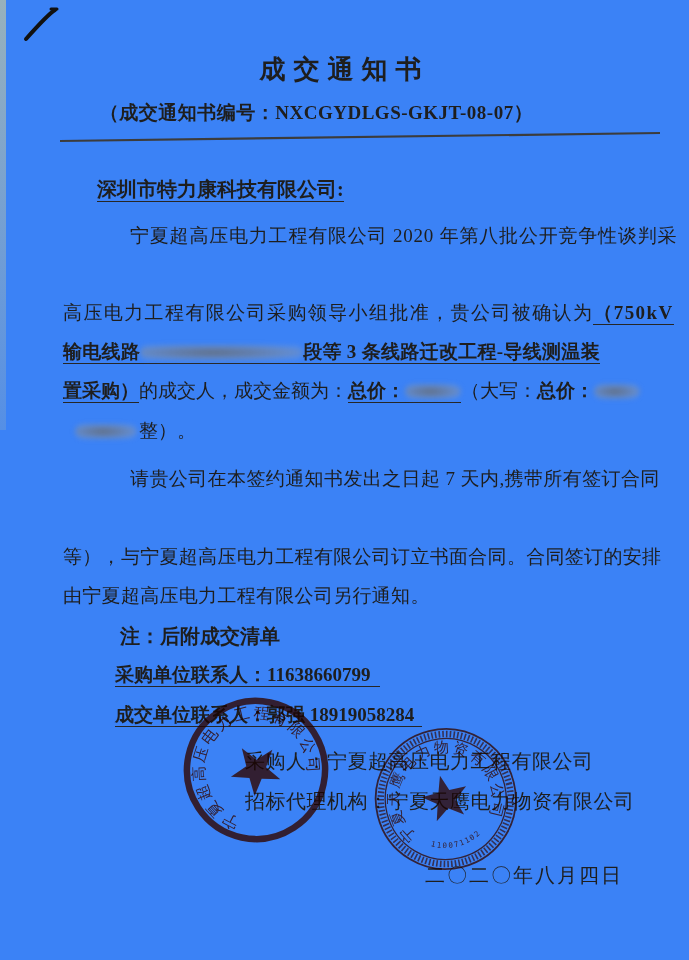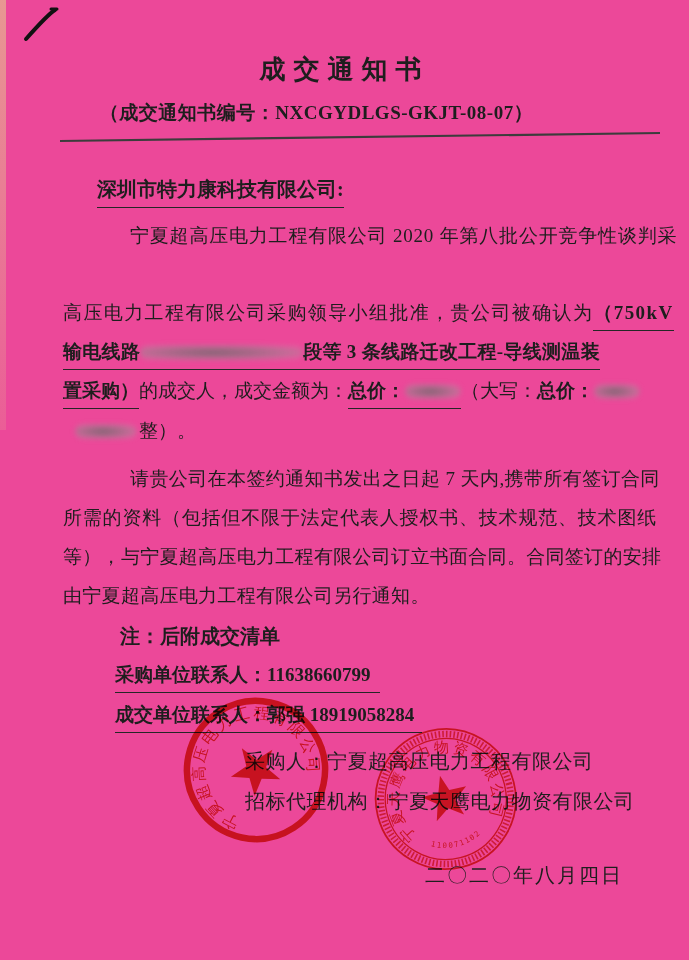--- a/index.html
+++ b/index.html
@@ -1,30 +1,30 @@
 <!DOCTYPE html>
 <html><head>
 <meta charset="utf-8">
 <style>
   html,body{margin:0;padding:0;background:#e8e8e8;}
   .doc{
     position:relative;width:689px;height:960px;margin:0 auto;
-    background:#ec4899;overflow:hidden;
+    background:#3b82f6;overflow:hidden;
     font-family:"Liberation Serif","DejaVu Serif",serif;
     color:#1e1e1e;
   }
   .edge-strip{position:absolute;left:0;top:0;width:6px;height:430px;
     background:linear-gradient(to bottom, rgba(228,216,140,.55), rgba(228,216,140,.15));}
   .title{position:absolute;top:52px;left:0;width:689px;text-align:center;
     font-size:26px;font-weight:600;letter-spacing:8px;}
   .subtitle{position:absolute;top:100px;left:0;width:633px;text-align:center;
     font-size:19px;font-weight:600;letter-spacing:.5px;}
   .line{position:absolute;white-space:nowrap;font-size:19px;line-height:26px;}
   .b{font-weight:bold;}
-  .u{border-bottom:1.7px solid #262626;padding-bottom:7px;}
+  .u{border-bottom:1.7px solid #262626;padding-bottom:1px;}
   .redact{display:inline-block;height:15px;border-radius:8px;
     background:radial-gradient(ellipse at 45% 50%, rgba(105,105,105,.8), rgba(150,150,150,.45) 62%, rgba(190,190,190,.15) 85%);
     filter:blur(2.5px);vertical-align:-2px;}
   .stamp{position:absolute;mix-blend-mode:multiply;}
   .sig{font-size:20px;}
 </style>
 </head>
 <body>
 
 <div class="doc">
@@ -47,21 +47,20 @@
     <span class="u">深圳市特力康科技有限公司:</span>
   </div>
 
   <div class="line" style="left:130px;top:223px;letter-spacing:.8px;text-align:right;">宁夏超高压电力工程有限公司 2020 年第八批公开竞争性谈判采</div>
   <div class="line" style="left:63px;top:300px;letter-spacing:1.4px;"><span>高压电力工程有限公司采购领导小组批准，贵公司被确认为</span><span class="u b">（750kV</span></div>
   <div class="line" style="left:63px;top:339px;letter-spacing:.3px;"><span class="u b">输电线路</span><span class="u"><span class="redact" style="width:163px;"></span></span><span class="u b">段等 3 条线路迁改工程-导线测温装</span></div>
   <div class="line" style="left:63px;top:378px;"><span class="u b">置采购）</span><span>的成交人，成交金额为：</span><span class="u b">总价：</span><span class="u"><span class="redact" style="width:56px;"></span></span><span>（大写：</span><span class="b">总价：</span><span class="redact" style="width:46px;"></span></div>
   <div class="line" style="left:63px;top:418px;"><span class="redact" style="width:62px;margin-left:12px;margin-right:2px;"></span><span>整）。</span></div>
 
   <div class="line" style="left:130px;top:466px;letter-spacing:.4px;">请贵公司在本签约通知书发出之日起 7 天内,携带所有签订合同</div>
-  <div class="line" style="left:63px;top:505px;letter-spacing:.8px;">所需的资料（包括但不限于法定代表人授权书、技术规范、技术图纸</div>
   <div class="line" style="left:63px;top:544px;letter-spacing:.3px;">等），与宁夏超高压电力工程有限公司订立书面合同。合同签订的安排</div>
   <div class="line" style="left:63px;top:583px;letter-spacing:.3px;">由宁夏超高压电力工程有限公司另行通知。</div>
 
   <div class="line b" style="left:120px;top:623px;font-size:20px;">注：后附成交清单</div>
 
   <div class="line b" style="left:115px;top:662px;">
     <span class="u" style="padding-right:10px;">采购单位联系人：11638660799</span>
   </div>
   <div class="line b" style="left:115px;top:702px;">
     <span class="u" style="padding-right:8px;">成交单位联系人：郭强 18919058284</span>

